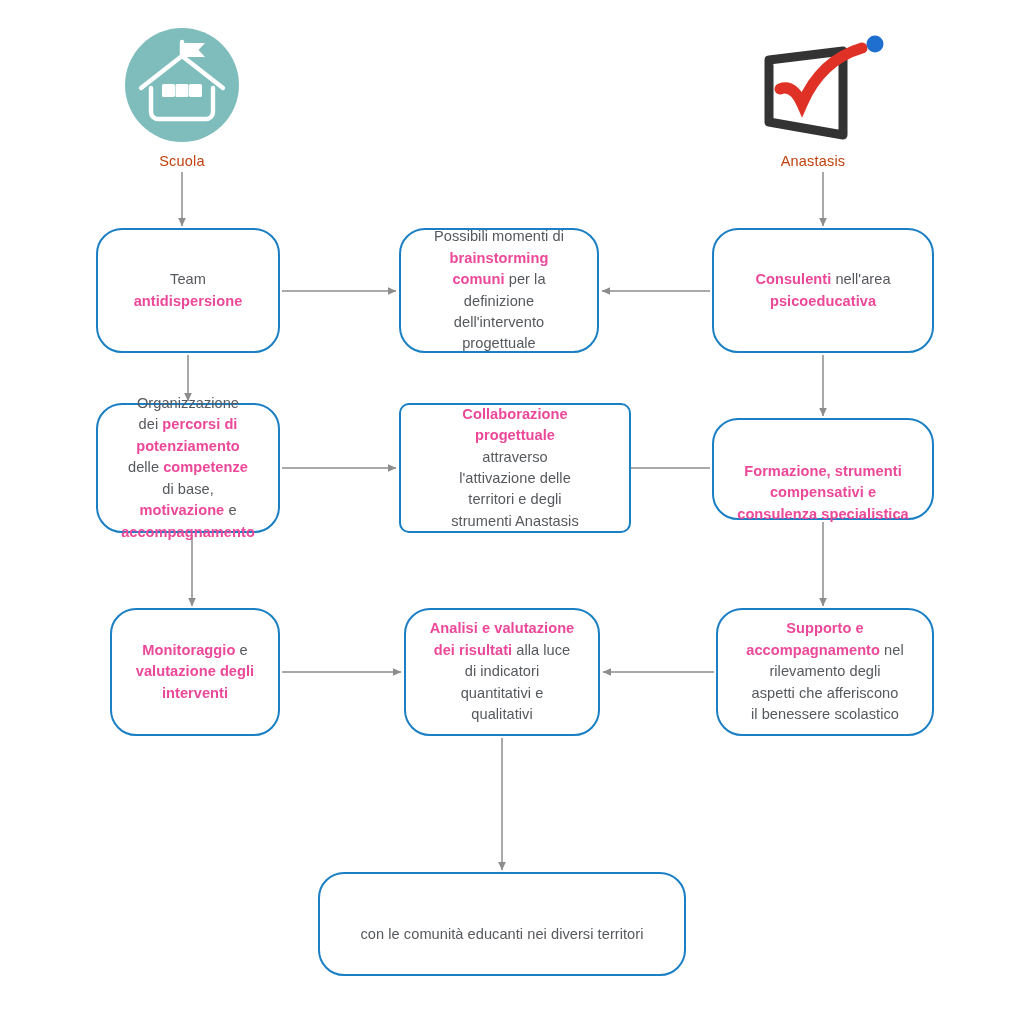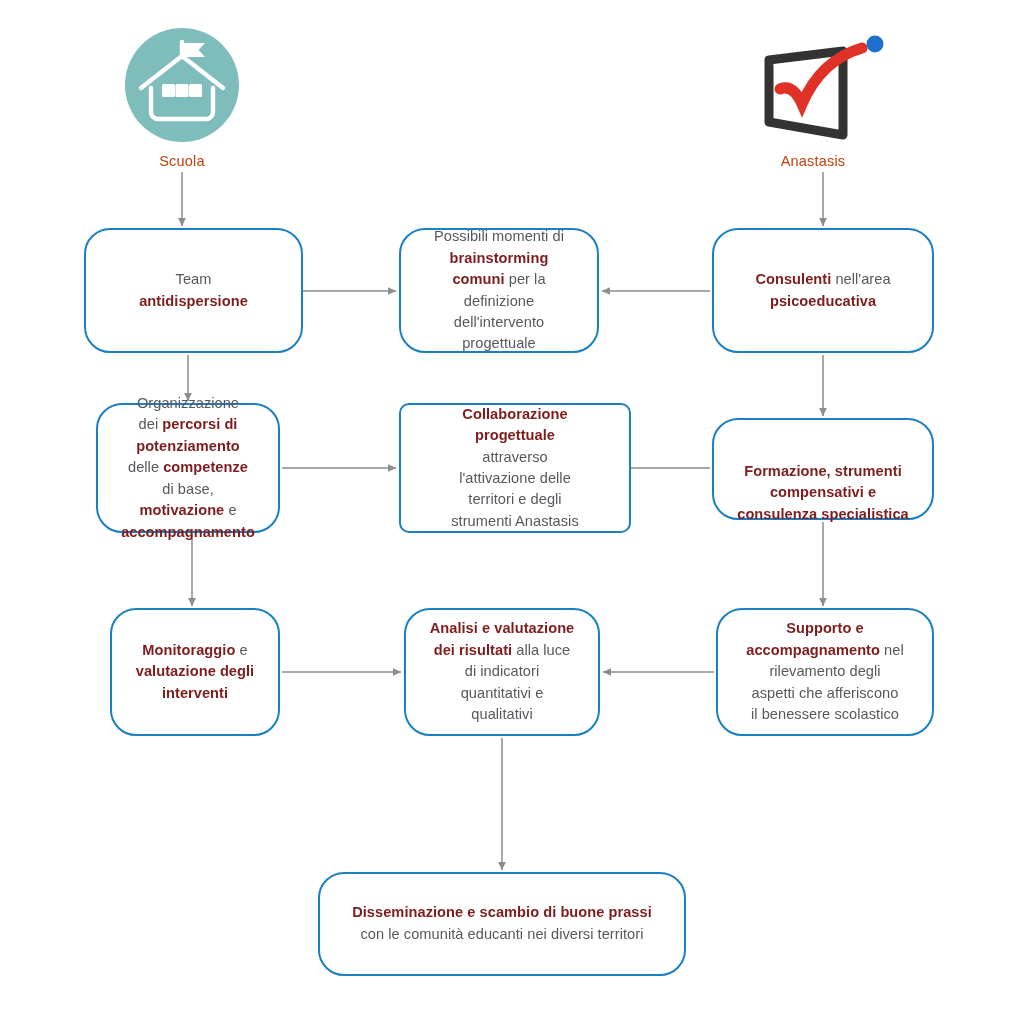--- a/index.html
+++ b/index.html
@@ -64,31 +64,31 @@
     text-align: center;
     padding: 6px 8px;
   }
   .node .txt {
     font-size: 14.6px;
     line-height: 1.47;
     color: #55585c;
     letter-spacing: .05px;
   }
   .node .txt b {
-    color: #7f1d1d;
+    color: #ec4899;
     font-weight: 700;
   }
   .node.all-bold .txt {
     color: #1d1d1f;
     font-weight: 700;
     margin-top: 48px;
   }
 
   
-  #n-team          { left: 84px;  top: 228px; width: 219px; height: 125px; }
+  #n-team          { left: 96px;  top: 228px; width: 184px; height: 125px; }
   #n-brainstorm    { left: 399px; top: 228px; width: 200px; height: 125px; }
   #n-consulenti    { left: 712px; top: 228px; width: 222px; height: 125px; }
 
   #n-organizzazione{ left: 96px;  top: 403px; width: 184px; height: 130px; }
   #n-collaborazione{ left: 399px; top: 403px; width: 232px; height: 130px; border-radius: 10px; }
   #n-formazione    { left: 712px; top: 418px; width: 222px; height: 102px; }
 
   #n-monitoraggio  { left: 110px; top: 608px; width: 170px; height: 128px; }
   #n-analisi       { left: 404px; top: 608px; width: 196px; height: 128px; }
   #n-supporto      { left: 716px; top: 608px; width: 218px; height: 128px; }
@@ -192,16 +192,16 @@
 
   <div class="node" id="n-supporto">
     <div class="txt"><b>Supporto e</b><br><b>accompagnamento</b><span> nel</span><br><span>rilevamento degli</span><br><span>aspetti che afferiscono</span><br><span>il benessere scolastico</span></div>
   </div>
 
   <div class="node" id="n-analisi">
     <div class="txt"><b>Analisi e valutazione</b><br><b>dei risultati</b><span> alla luce</span><br><span>di indicatori</span><br><span>quantitativi e</span><br><span>qualitativi</span></div>
   </div>
 
   <div class="node" id="n-disseminazione">
-    <div class="txt"><b>Disseminazione e scambio di buone prassi</b><br><span>con le comunità educanti nei diversi territori</span></div>
+    <div class="txt"><br><span>con le comunità educanti nei diversi territori</span></div>
   </div>
 
 </div>
 
 </body></html>

